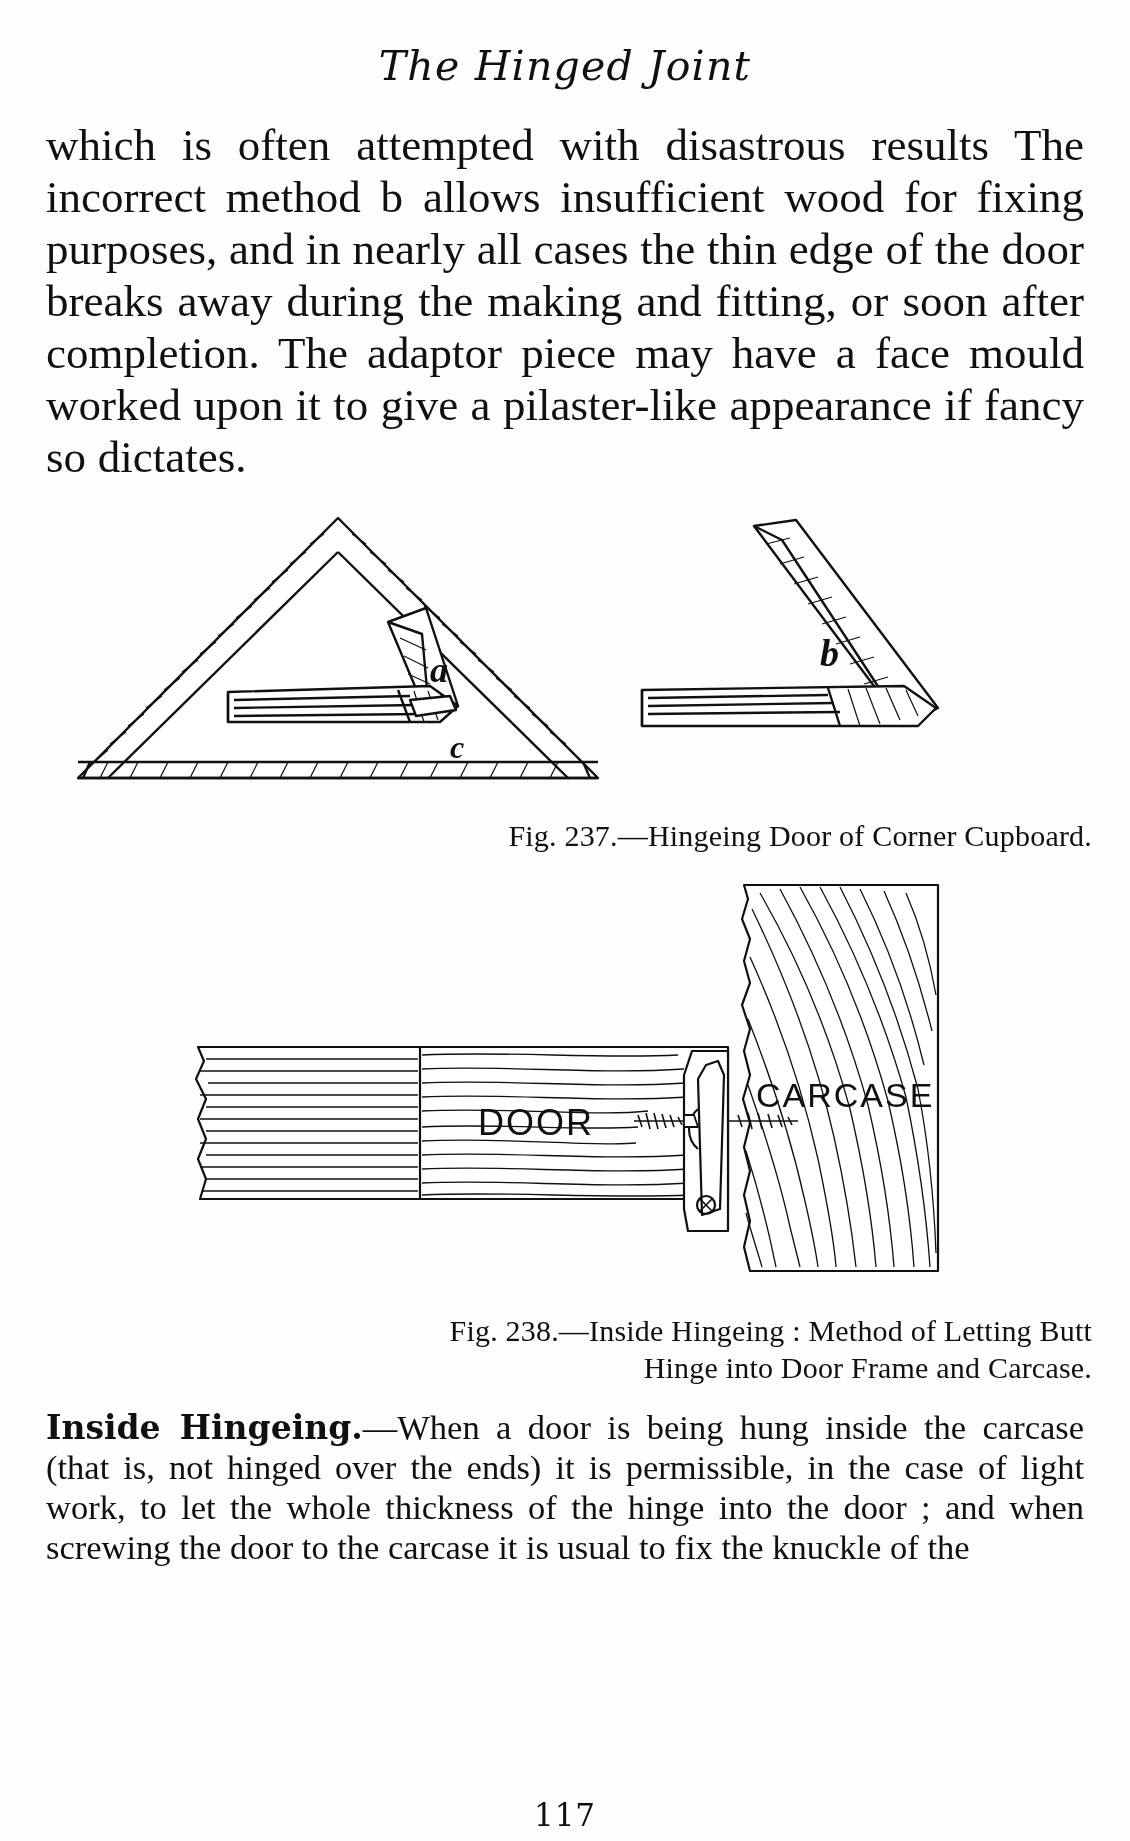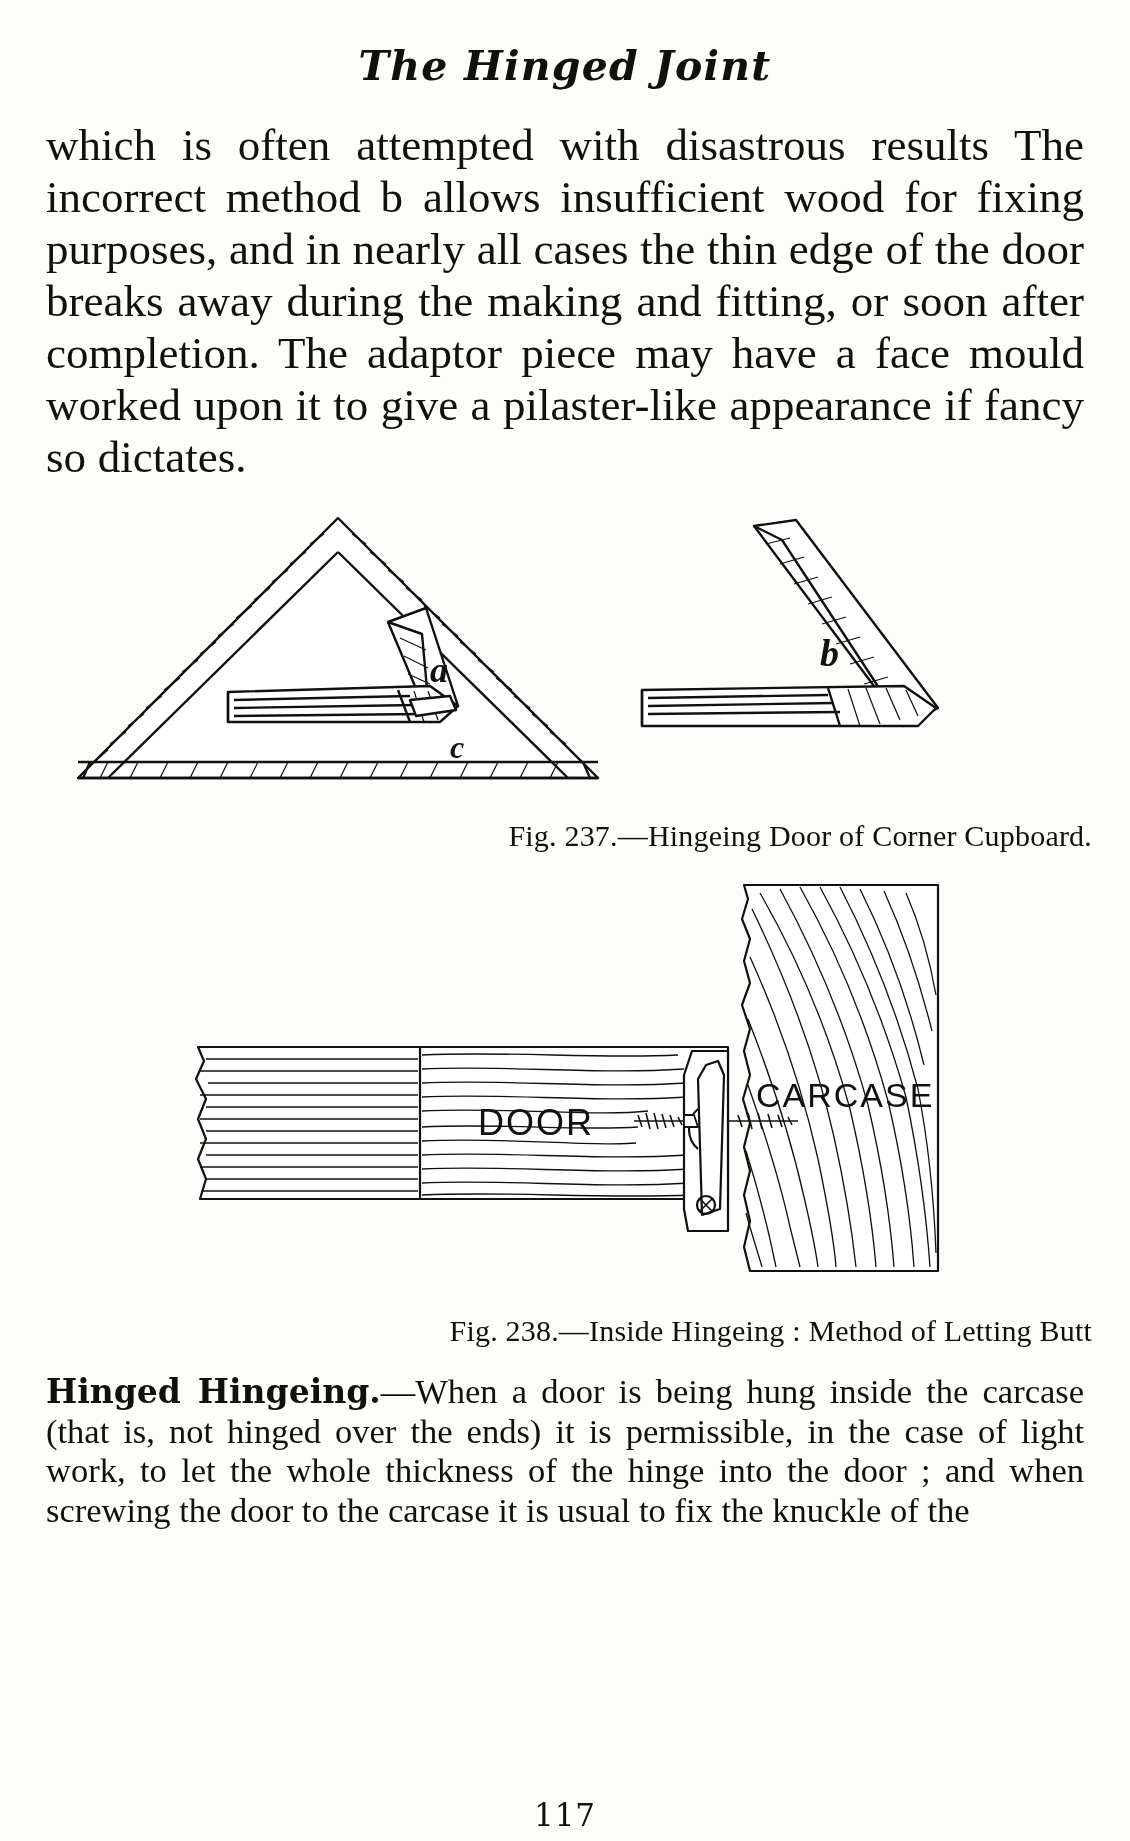--- a/index.html
+++ b/index.html
@@ -19,21 +19,21 @@
     position: relative;
     width: 1130px;
     height: 1841px;
     box-sizing: border-box;
     padding: 0 38px;
   }
   .running-head {
     text-align: center;
     font-family: "DejaVu Serif", serif;
     font-style: italic;
-    font-weight: 700;
+    font-weight: 400;
     font-size: 41px;
     letter-spacing: 1.2px;
     margin-top: 42px;
     margin-bottom: 30px;
   }
   .body-text {
     font-size: 45px;
     line-height: 1.155;
     text-align: justify;
     text-justify: inter-word;
@@ -296,21 +296,22 @@
         </g>
         <path d="M646 236 L656 236 L660 248 L646 248 Z" fill="#ffffff" stroke-width="1.8"></path>
       </g>
 
       <text class="stencil" x="718" y="268" font-size="34" fill="#12100e" transform="translate(0,-40)">CARCASE</text>
       <text class="stencil" x="440" y="256" font-size="36" fill="#12100e">DOOR</text>
     </svg>
 
     <div class="caption-2">
       <div>Fig. 238.—Inside  Hingeing : Method  of  Letting  Butt</div>
+      <div>Hinge into Door Frame and Carcase.</div>
     </div>
   </div>
 
   <div class="section-para">
-    <span class="lead-in">Hinged Hingeing.</span><span>—When a door is being hung inside the carcase (that is, not hinged over the ends) it is permissible, in the case of light work, to let the whole thickness of the hinge into the door ; and when screwing the door to the carcase it is usual to fix the knuckle of the</span>
+    <span class="lead-in">Inside Hingeing.</span><span>—When a door is being hung inside the carcase (that is, not hinged over the ends) it is permissible, in the case of light work, to let the whole thickness of the hinge into the door ; and when screwing the door to the carcase it is usual to fix the knuckle of the</span>
   </div>
 
   <div class="folio">117</div>
 </div>
 
 </body></html>

